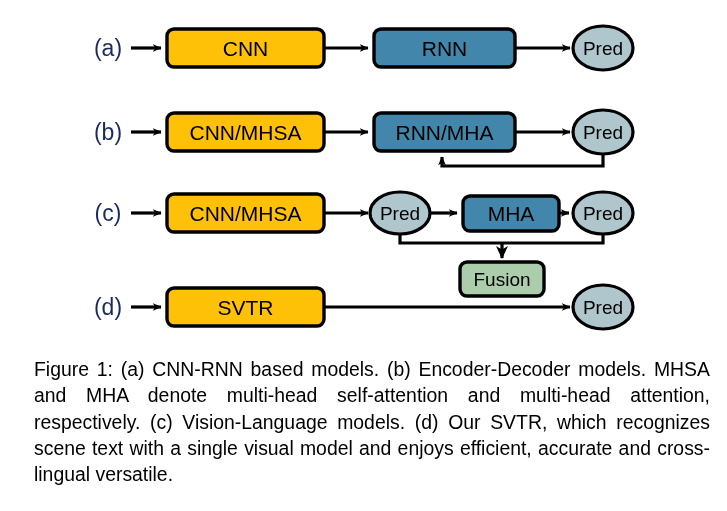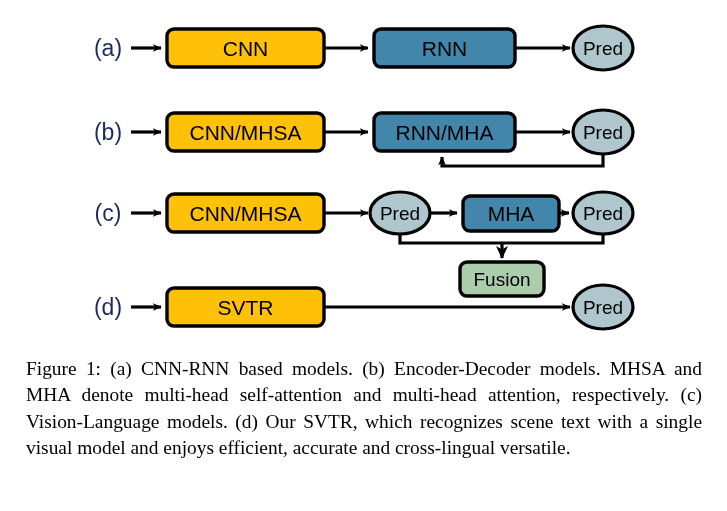--- a/index.html
+++ b/index.html
@@ -49,24 +49,24 @@
     stroke: #000000;
     stroke-width: 3.2;
   }
   .edge {
     stroke: #000000;
     stroke-width: 3.2;
     fill: none;
   }
   #caption {
     position: absolute;
-    left: 26px;
+    left: 34px;
     top: 356px;
     width: 676px;
-    font-family: Liberation Serif, serif;
+    font-family: Liberation Sans, sans-serif;
     font-size: 19.4px;
     line-height: 26.3px;
     color: #000000;
     text-align: justify;
     text-justify: inter-word;
     hyphens: manual;
   }
 </style>
 </head>
 <body>

